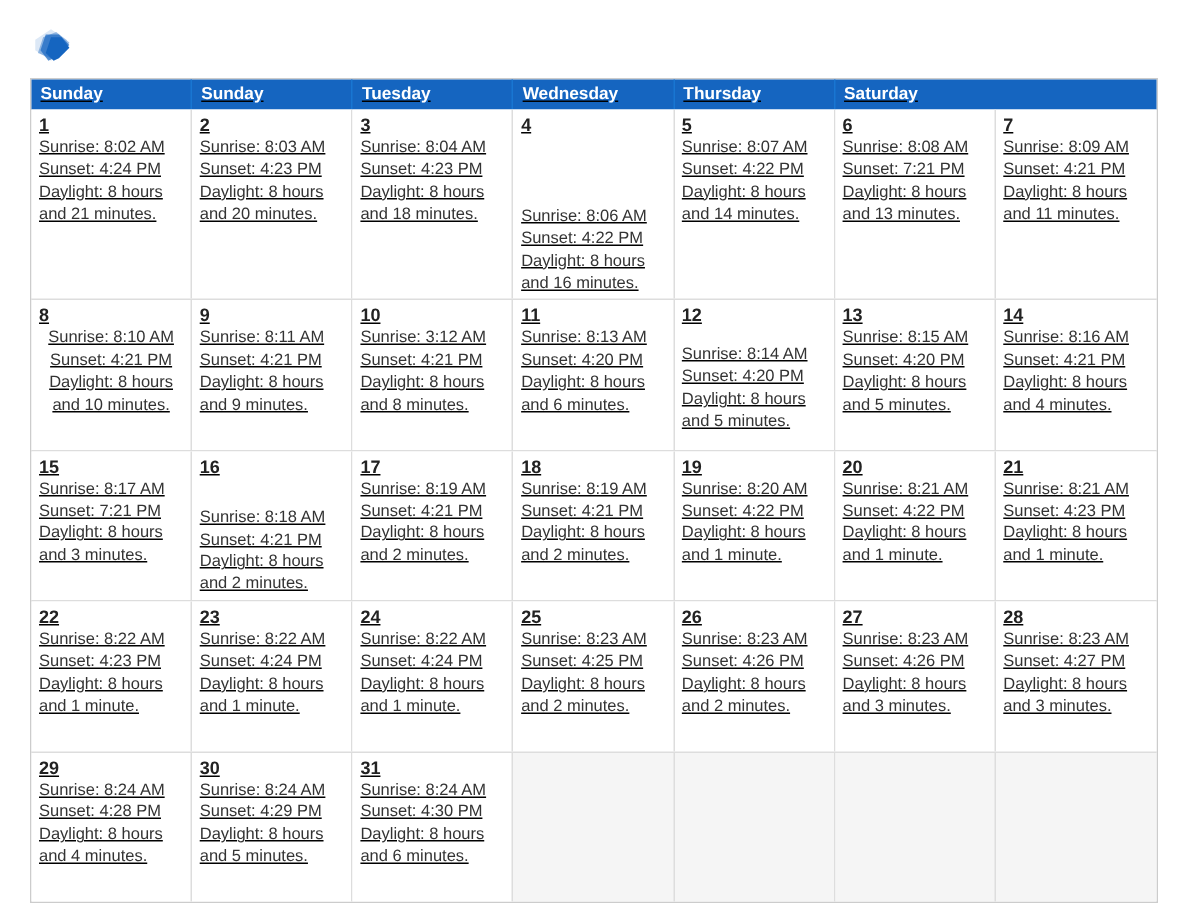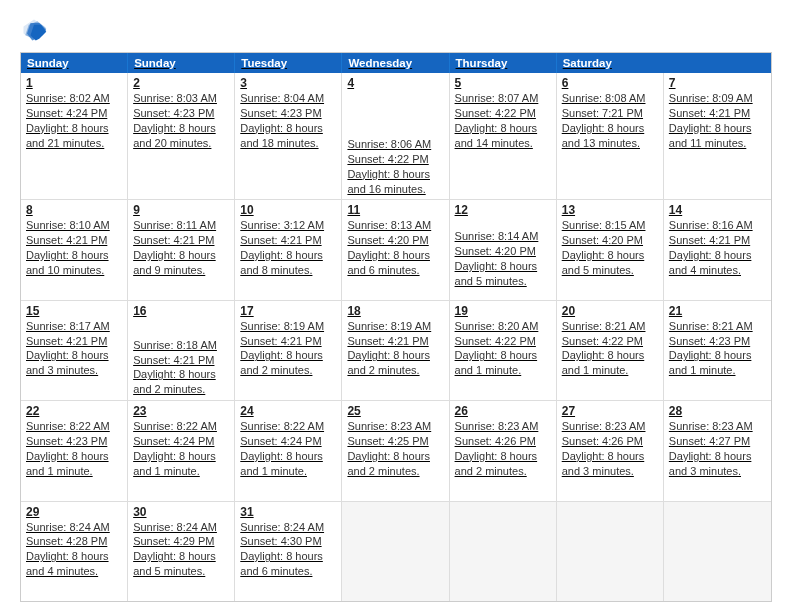--- a/index.html
+++ b/index.html
@@ -190,21 +190,21 @@
             <span class="day-num">7</span>
             <div class="cell-text" style="white-space: pre-line;">Sunrise: 8:09 AM
 Sunset: 4:21 PM
 Daylight: 8 hours
 and 11 minutes.</div>
           </div>
         </div>
         <div class="cal-row">
           <div class="cal-cell">
             <span class="day-num">8</span>
-            <div class="cell-text" style="white-space: pre-line;">Sunrise: 8:10 AM
+            <div class="cell-text" style="white-space: pre-line; text-align: center;">Sunrise: 8:10 AM
 Sunset: 4:21 PM
 Daylight: 8 hours
 and 10 minutes.</div>
           </div>
           <div class="cal-cell">
             <span class="day-num">9</span>
             <div class="cell-text" style="white-space: pre-line;">Sunrise: 8:11 AM
 Sunset: 4:21 PM
 Daylight: 8 hours
 and 9 minutes.</div>
@@ -242,21 +242,21 @@
             <div class="cell-text" style="white-space: pre-line;">Sunrise: 8:16 AM
 Sunset: 4:21 PM
 Daylight: 8 hours
 and 4 minutes.</div>
           </div>
         </div>
         <div class="cal-row">
           <div class="cal-cell">
             <span class="day-num">15</span>
             <div class="cell-text" style="white-space: pre-line;">Sunrise: 8:17 AM
-Sunset: 4:21 PM
+Sunset: 7:21 PM
 Daylight: 8 hours
 and 3 minutes.</div>
           </div>
           <div class="cal-cell">
             <span class="day-num">16</span>
             <div class="cell-text" style="white-space: pre-line; margin-top: 20px;">Sunrise: 8:18 AM
 Sunset: 4:21 PM
 Daylight: 8 hours
 and 2 minutes.</div>
           </div>

